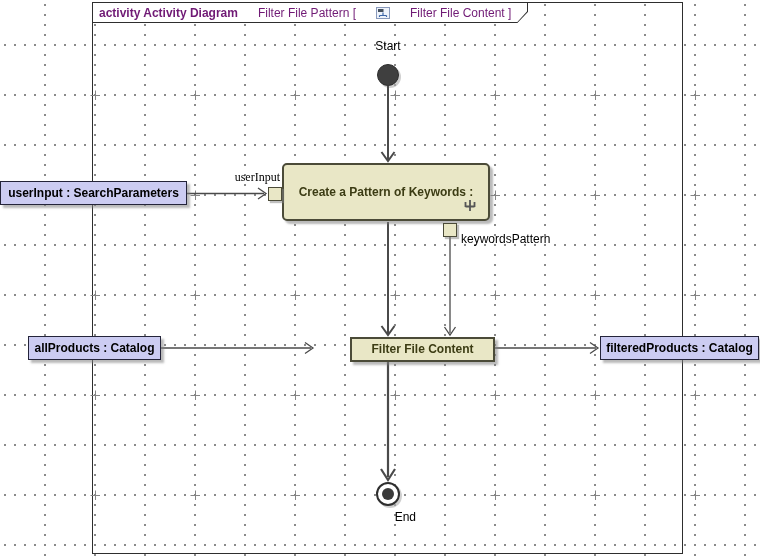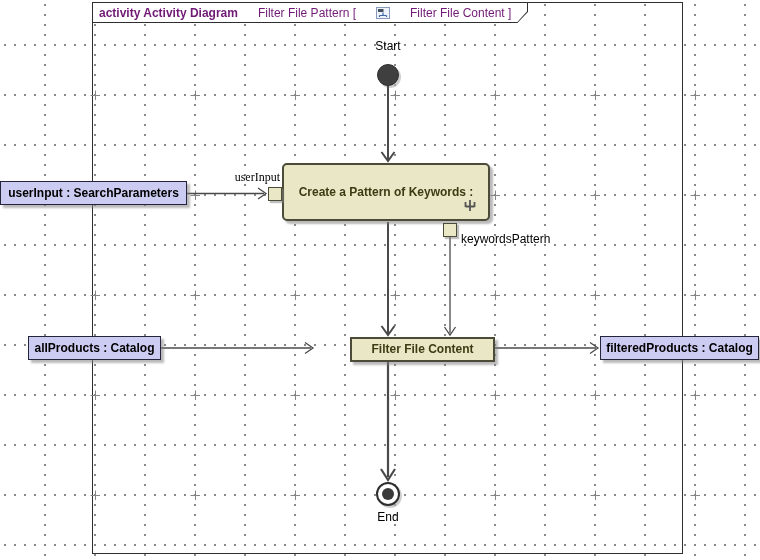--- a/index.html
+++ b/index.html
@@ -41,21 +41,21 @@
   .param-allproducts{left:28px;top:336px;width:131px;}
   .param-filtered{left:600px;top:336px;width:157px;}
   
   .pin{position:absolute;width:12px;height:12px;background:#e9e7c6;border:1px solid #4b4b38;
     box-shadow:2px 2px 1px rgba(130,130,130,.5);z-index:4;}
   .pin-input{left:268px;top:187px;}
   .pin-output{left:443px;top:223px;}
   
   .lbl{position:absolute;font-size:12px;color:#000;z-index:3;white-space:nowrap;}
   .lbl-start{left:360px;top:39px;width:56px;text-align:center;}
-  .lbl-end{left:360px;top:510px;width:56px;text-align:center;}
+  .lbl-end{left:360px;top:510px;width:56px;text-align:right;}
   .lbl-userinput{left:198px;top:170px;width:82px;text-align:right;font-family:Liberation Serif, serif;}
   .lbl-keywords{left:461px;top:232px;}
   .rake{position:absolute;right:11px;bottom:7px;}
   svg.edges{z-index:2;}
 </style>
 </head>
 <body>
 
 <div class="canvas">
 

